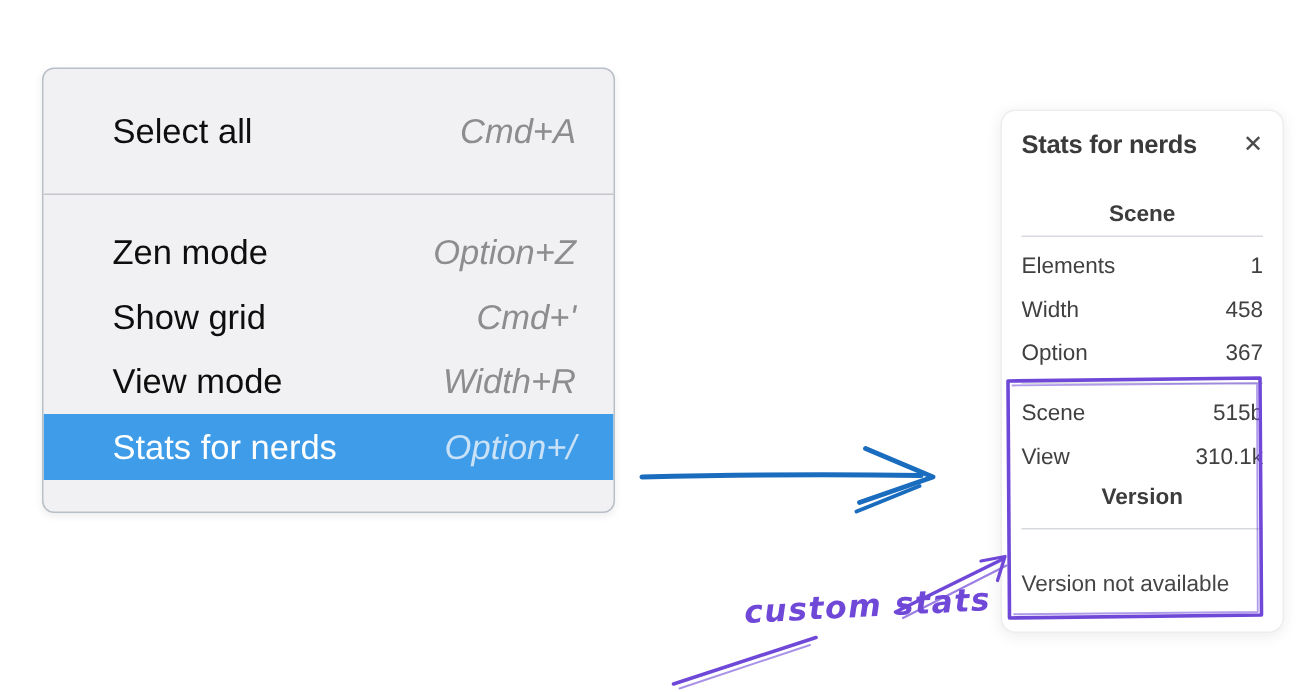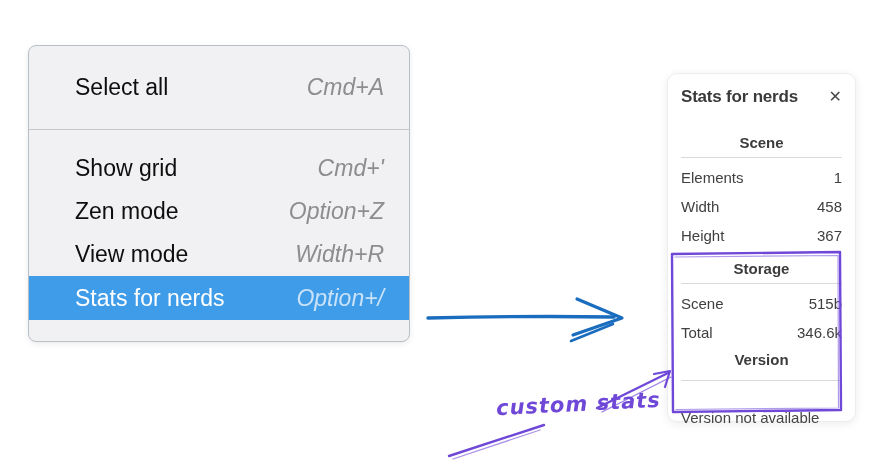--- a/index.html
+++ b/index.html
@@ -135,26 +135,26 @@
 <div class="stage">
 
   <div class="context-menu">
     <div class="menu-item first-group">
       <span>Select all</span>
       <span class="shortcut">Cmd+A</span>
     </div>
     <div class="menu-divider"></div>
     <div class="menu-group2">
       <div class="menu-item row">
+        <span>Zen mode</span>
+        <span class="shortcut">Option+Z</span>
+      </div>
+      <div class="menu-item row">
         <span>Show grid</span>
         <span class="shortcut">Cmd+'</span>
-      </div>
-      <div class="menu-item row">
-        <span>Zen mode</span>
-        <span class="shortcut">Option+Z</span>
       </div>
       <div class="menu-item row">
         <span>View mode</span>
         <span class="shortcut">Width+R</span>
       </div>
       <div class="menu-item highlighted" style="background: rgb(63, 156, 233);">
         <span>Stats for nerds</span>
         <span class="shortcut">Option+/</span>
       </div>
     </div>
@@ -171,35 +171,34 @@
     <div class="rows">
       <div class="stat-row">
         <span>Elements</span>
         <span>1</span>
       </div>
       <div class="stat-row">
         <span>Width</span>
         <span>458</span>
       </div>
       <div class="stat-row">
-        <span>Height</span>
+        <span>Option</span>
         <span>367</span>
       </div>
     </div>
 
-    <div class="section-heading heading-storage">Storage</div>
     <div class="divider"></div>
     <div class="rows">
       <div class="stat-row">
         <span>Scene</span>
         <span>515b</span>
       </div>
       <div class="stat-row">
-        <span>Total</span>
-        <span>346.6k</span>
+        <span>View</span>
+        <span>310.1k</span>
       </div>
     </div>
 
     <div class="section-heading heading-version">Version</div>
     <div class="divider divider-version"></div>
     <div class="version-note">Version not available</div>
   </div>
 
   <div class="custom-stats-label" style="color: rgb(112, 72, 216);">custom stats</div>
 

